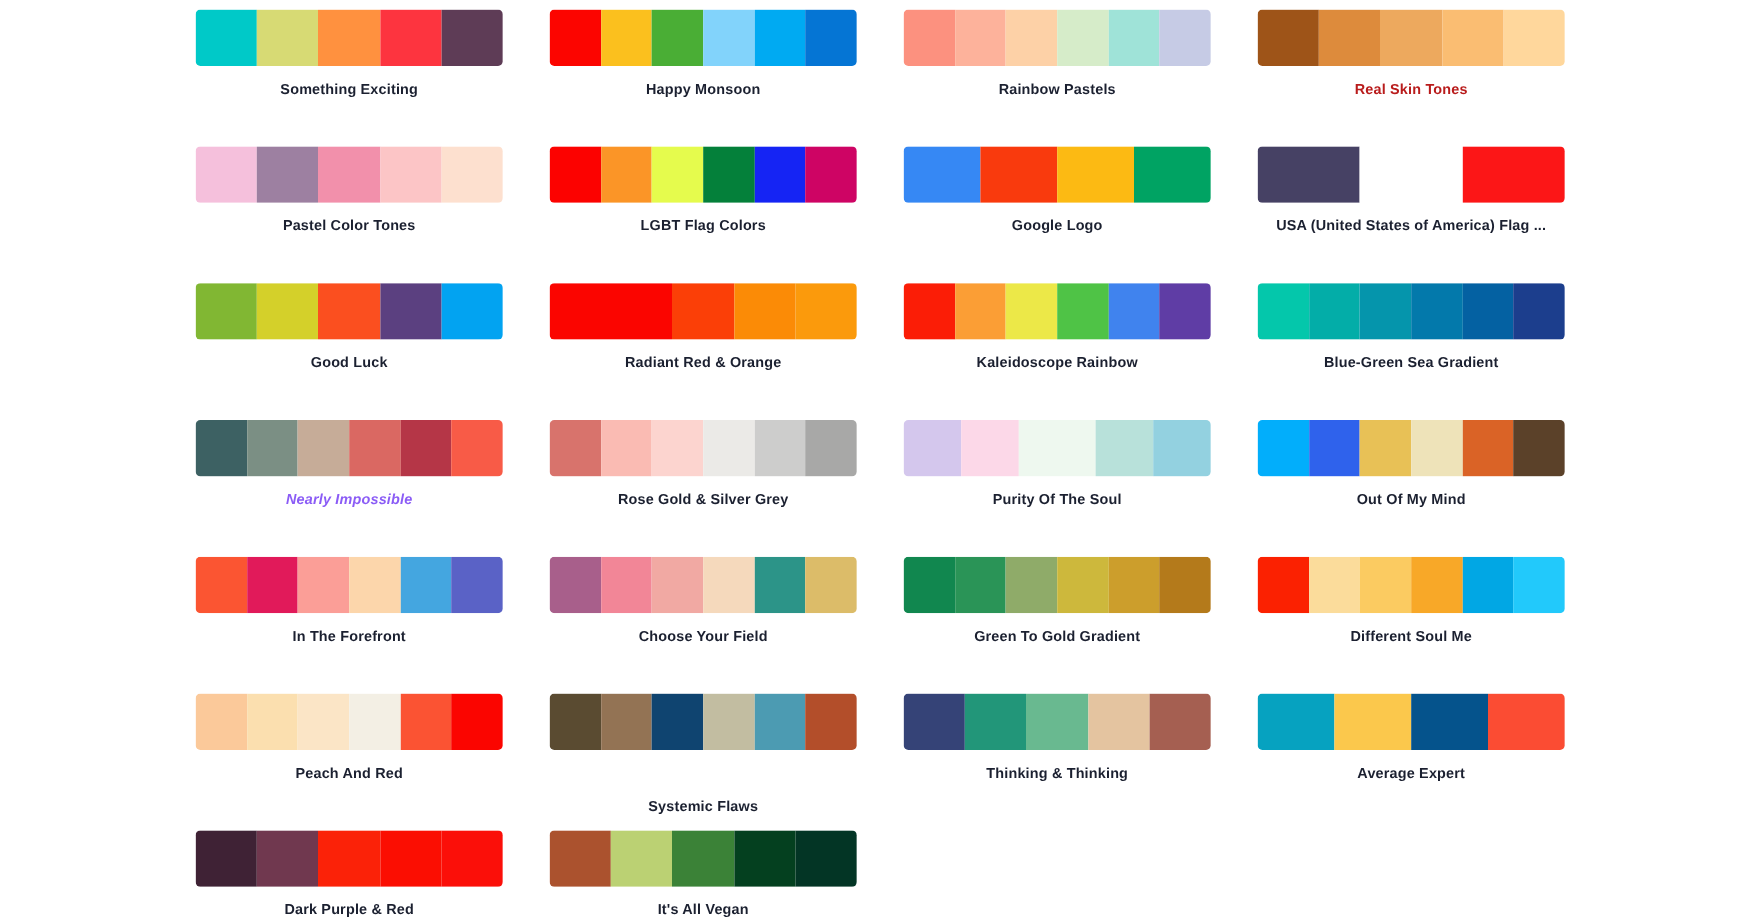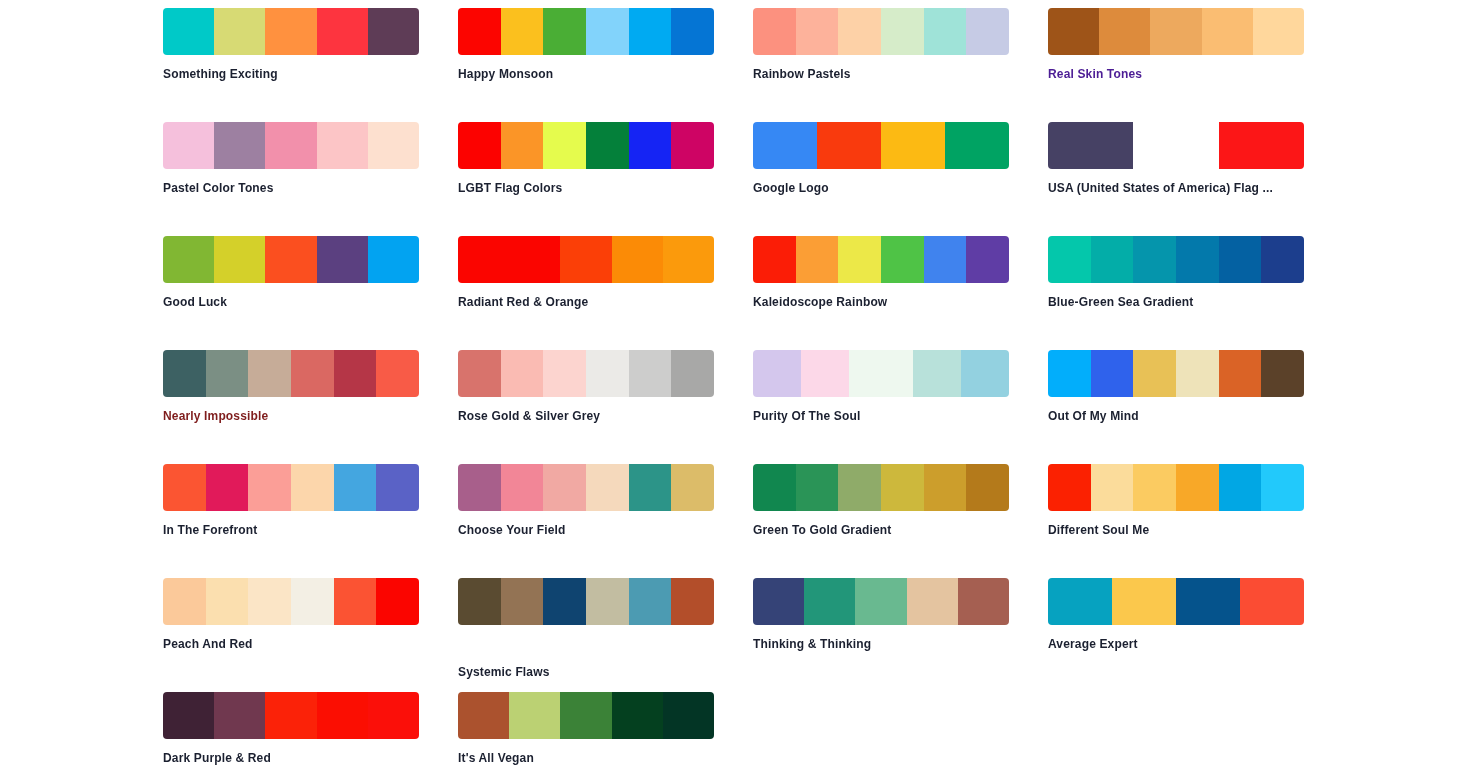--- a/index.html
+++ b/index.html
@@ -19,20 +19,21 @@
     grid-template-columns: repeat(4, 295px);
     grid-auto-rows: 114px;
     column-gap: 0px;
     row-gap: 0px;
     padding-left: 163px;
     padding-top: 8px;
     box-sizing: border-box;
   }
   .palette-card {
     width: 256px;
+    text-align: center;
   }
   .swatch-bar {
     display: flex;
     width: 256px;
     height: 47px;
     border-radius: 4px;
     overflow: hidden;
   }
   .swatch {
     height: 100%;
@@ -87,21 +88,21 @@
       <div class="palette-label" style="color: rgb(27, 32, 48);">Rainbow Pastels</div>
     </div>
     <div class="palette-card">
       <div class="swatch-bar" style="border-radius: 4px;">
         <div class="swatch" style="background: rgb(158, 84, 24); flex-grow: 1;"></div>
         <div class="swatch" style="background: rgb(221, 139, 60); flex-grow: 1;"></div>
         <div class="swatch" style="background: rgb(237, 169, 94); flex-grow: 1;"></div>
         <div class="swatch" style="background: rgb(250, 189, 114); flex-grow: 1;"></div>
         <div class="swatch" style="background: rgb(255, 215, 156); flex-grow: 1;"></div>
       </div>
-      <div class="palette-label" style="color: #4c1d95;">Real Skin Tones</div>
+      <div class="palette-label" style="color: #b91c1c;">Real Skin Tones</div>
     </div>
     <div class="palette-card">
       <div class="swatch-bar" style="border-radius: 4px;">
         <div class="swatch" style="background: rgb(245, 192, 220); flex-grow: 1;"></div>
         <div class="swatch" style="background: rgb(157, 128, 161); flex-grow: 1;"></div>
         <div class="swatch" style="background: rgb(242, 144, 171); flex-grow: 1;"></div>
         <div class="swatch" style="background: rgb(252, 197, 198); flex-grow: 1;"></div>
         <div class="swatch" style="background: rgb(253, 224, 207); flex-grow: 1;"></div>
       </div>
       <div class="palette-label" style="color: rgb(27, 32, 48);">Pastel Color Tones</div>
@@ -177,21 +178,21 @@
     </div>
     <div class="palette-card">
       <div class="swatch-bar" style="border-radius: 4px;">
         <div class="swatch" style="background: rgb(61, 97, 99); flex-grow: 1;"></div>
         <div class="swatch" style="background: rgb(123, 143, 132); flex-grow: 1;"></div>
         <div class="swatch" style="background: rgb(198, 172, 152); flex-grow: 1;"></div>
         <div class="swatch" style="background: rgb(218, 104, 98); flex-grow: 1;"></div>
         <div class="swatch" style="background: rgb(181, 54, 71); flex-grow: 1;"></div>
         <div class="swatch" style="background: rgb(248, 91, 71); flex-grow: 1;"></div>
       </div>
-      <div class="palette-label" style="color: #7f1d1d;">Nearly Impossible</div>
+      <div class="palette-label" style="color: #8b5cf6; font-style: italic;">Nearly Impossible</div>
     </div>
     <div class="palette-card">
       <div class="swatch-bar" style="border-radius: 4px;">
         <div class="swatch" style="background: rgb(216, 115, 108); flex-grow: 1;"></div>
         <div class="swatch" style="background: rgb(250, 187, 179); flex-grow: 1;"></div>
         <div class="swatch" style="background: rgb(252, 212, 207); flex-grow: 1;"></div>
         <div class="swatch" style="background: rgb(235, 234, 231); flex-grow: 1;"></div>
         <div class="swatch" style="background: rgb(205, 205, 204); flex-grow: 1;"></div>
         <div class="swatch" style="background: rgb(168, 168, 167); flex-grow: 1;"></div>
       </div>

